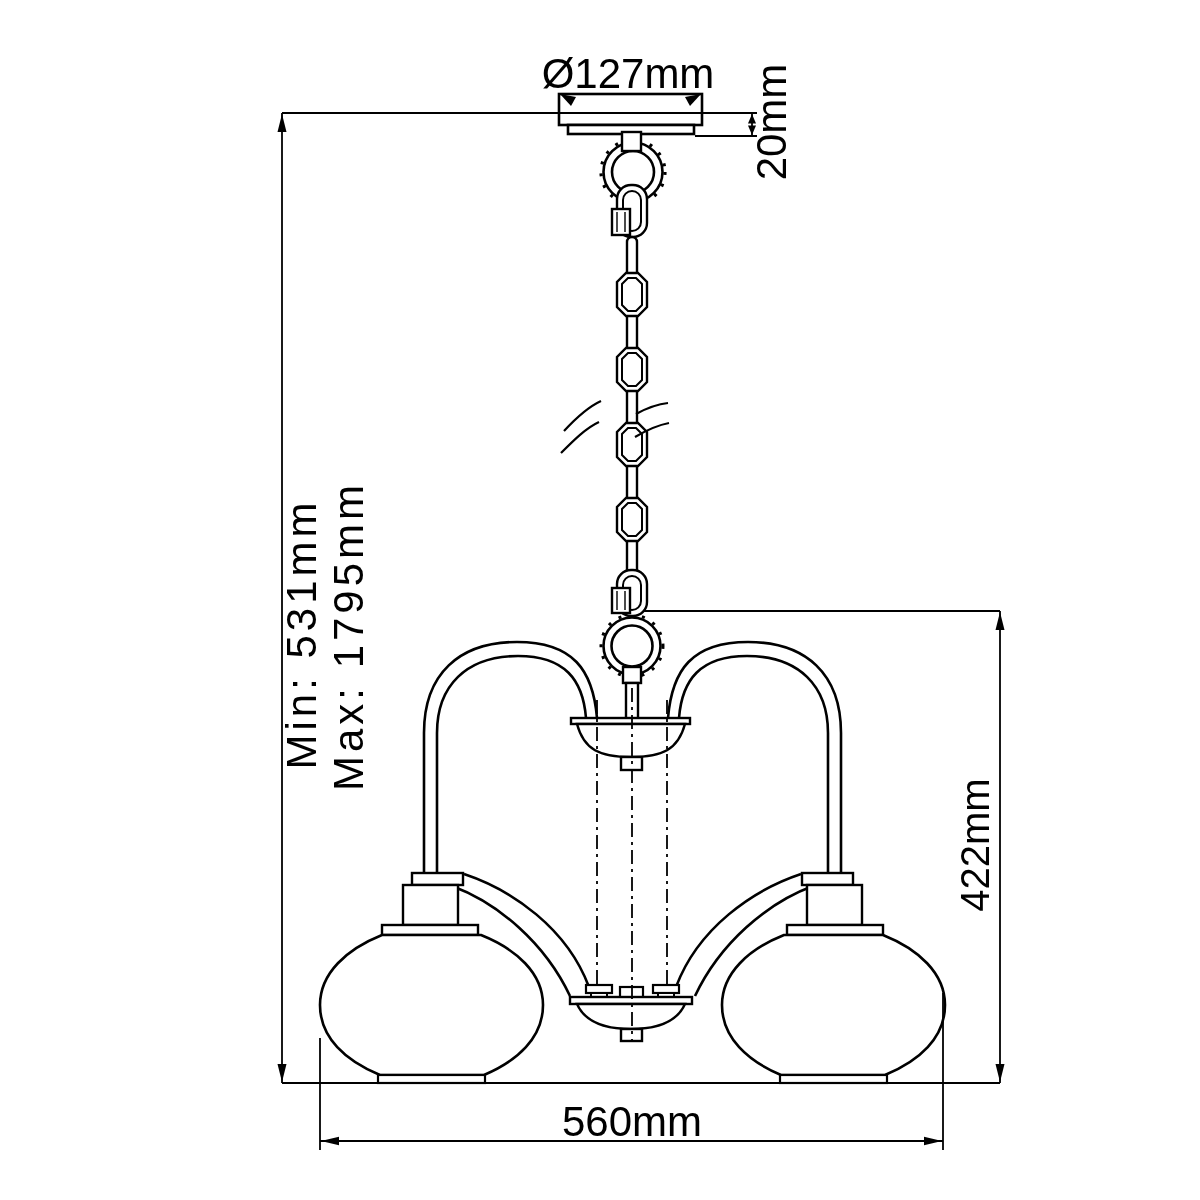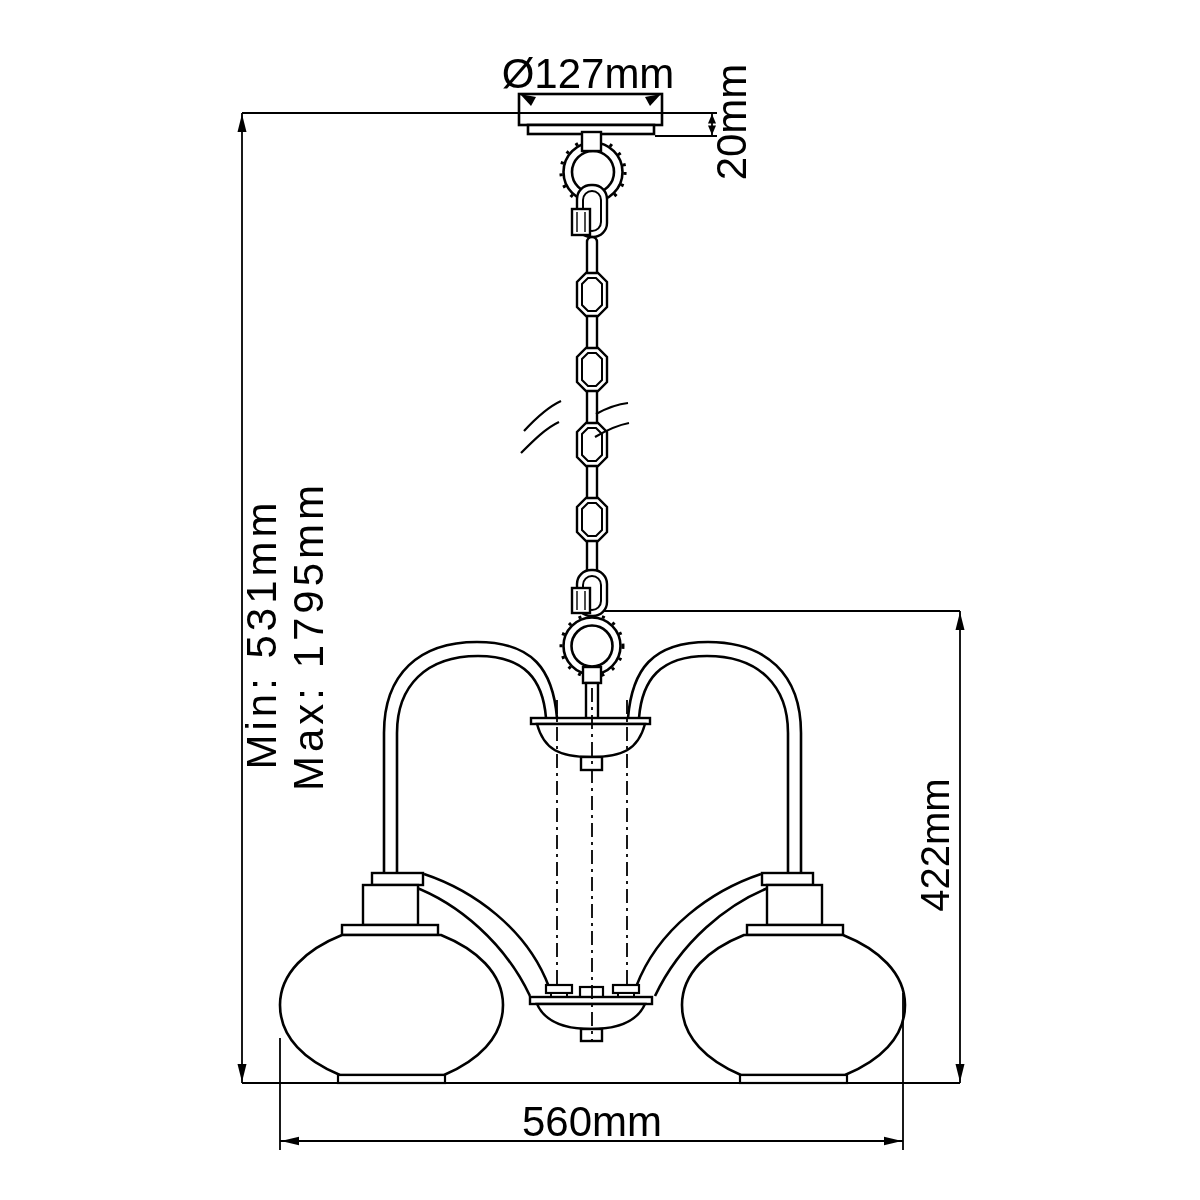--- a/index.html
+++ b/index.html
@@ -1,16 +1,16 @@
 <!DOCTYPE html>
 <html><head>
 <meta charset="utf-8">
 <style>
   html,body{margin:0;padding:0;background:#ffffff;}
-  .stage{position:relative;width:1084px;height:1200px;background:#ffffff;overflow:hidden;}
+  .stage{position:relative;width:1084px;height:1200px;background:#ffffff;overflow:hidden;padding-left:40px;}
   svg{display:block;}
   text{font-family:"Liberation Sans","DejaVu Sans",sans-serif;fill:#000;}
   .dimtxt{font-size:42px;}
   .dimtxt-sm{font-size:40px;}
   .spaced{letter-spacing:4px;}
 </style>
 </head>
 <body>
 
 <div class="stage">

